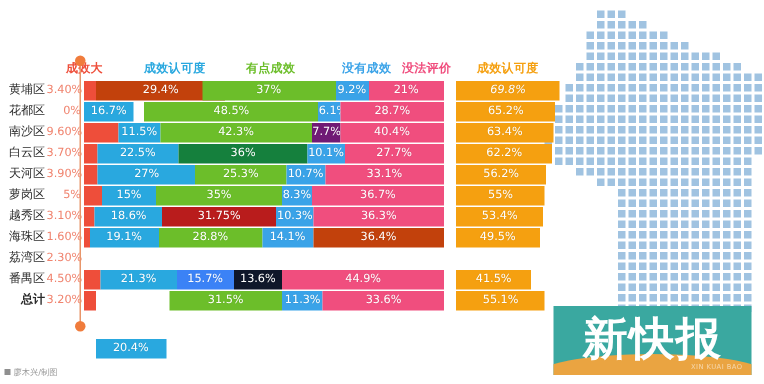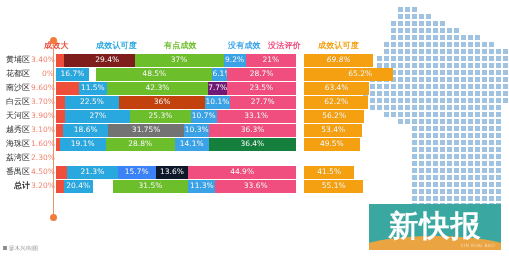--- a/index.html
+++ b/index.html
@@ -653,21 +653,21 @@
       <div class="legend-item" style="left: 228px; color: rgb(58, 163, 232);">没有成效</div>
       <div class="legend-item" style="left: 268px; color: rgb(240, 78, 126);">没法评价</div>
       <div class="legend-item" style="left: 318px; color: rgb(245, 160, 16);">成效认可度</div>
     </div>
   <div id="rows">
       <div class="row">
         <div class="row-name">黄埔区</div>
         <div class="row-first">3.40%</div>
         <div class="bars">
           <div class="seg" style="left: 0px; width: 8.16px; background: rgb(238, 78, 58);"></div>
-          <div class="seg" style="left: 8.16px; width: 86px; background: #7f1d1d;">
+          <div class="seg" style="left: 8.16px; width: 86px; background: #c2410c;">
             <span class="seg-label">29.4%</span>
           </div>
           <div class="seg" style="left: 78.72px; width: 88.8px; background: rgb(108, 190, 42);">
             <span class="seg-label">37%</span>
           </div>
           <div class="seg" style="left: 167.52px; width: 22.08px; background: rgb(58, 163, 232);">
             <span class="seg-label">9.2%</span>
           </div>
           <div class="seg" style="left: 189.6px; width: 50.4px; background: rgb(240, 78, 126);">
             <span class="seg-label">21%</span>
@@ -687,56 +687,56 @@
           </div>
           <div class="seg" style="left: 40.08px; width: 116.4px; background: rgb(108, 190, 42);">
             <span class="seg-label">48.5%</span>
           </div>
           <div class="seg" style="left: 156.48px; width: 14.64px; background: rgb(58, 163, 232);">
             <span class="seg-label">6.1%</span>
           </div>
           <div class="seg" style="left: 171.12px; width: 68.88px; background: rgb(240, 78, 126);">
             <span class="seg-label">28.7%</span>
           </div>
-          <div class="accept" style="left: 248px; width: 66.336px; padding-left: 23px;">
+          <div class="accept" style="left: 248px; width: 66.336px;">
             <span class="seg-label">65.2%</span>
           </div>
         </div>
       </div>
       <div class="row">
         <div class="row-name">南沙区</div>
         <div class="row-first">9.60%</div>
         <div class="bars">
           <div class="seg" style="left: 0px; width: 23.04px; background: rgb(238, 78, 58);"></div>
           <div class="seg" style="left: 23.04px; width: 27.6px; background: rgb(41, 168, 223);">
             <span class="seg-label">11.5%</span>
           </div>
           <div class="seg" style="left: 50.64px; width: 101.52px; background: rgb(108, 190, 42);">
             <span class="seg-label">42.3%</span>
           </div>
           <div class="seg" style="left: 152.16px; width: 18.48px; background: #701a75;">
             <span class="seg-label">7.7%</span>
           </div>
           <div class="seg" style="left: 170.64px; width: 69.36px; background: rgb(240, 78, 126);">
-            <span class="seg-label">23.5%</span>
+            <span class="seg-label">40.4%</span>
           </div>
           <div class="accept" style="left: 248px; width: 65.112px;">
             <span class="seg-label">63.4%</span>
           </div>
         </div>
       </div>
       <div class="row">
         <div class="row-name">白云区</div>
         <div class="row-first">3.70%</div>
         <div class="bars">
           <div class="seg" style="left: 0px; width: 8.88px; background: rgb(238, 78, 58);"></div>
           <div class="seg" style="left: 8.88px; width: 54px; background: rgb(41, 168, 223);">
             <span class="seg-label">22.5%</span>
           </div>
-          <div class="seg" style="left: 62.88px; width: 86.4px; background: #c2410c;">
+          <div class="seg" style="left: 62.88px; width: 86.4px; background: #15803d;">
             <span class="seg-label">36%</span>
           </div>
           <div class="seg" style="left: 149.28px; width: 24.24px; background: rgb(58, 163, 232);">
             <span class="seg-label">10.1%</span>
           </div>
           <div class="seg" style="left: 173.52px; width: 66.48px; background: rgb(240, 78, 126);">
             <span class="seg-label">27.7%</span>
           </div>
           <div class="accept" style="left: 248px; width: 64.296px;">
             <span class="seg-label">62.2%</span>
@@ -759,28 +759,50 @@
           </div>
           <div class="seg" style="left: 160.56px; width: 79.44px; background: rgb(240, 78, 126);">
             <span class="seg-label">33.1%</span>
           </div>
           <div class="accept" style="left: 248px; width: 60.216px;">
             <span class="seg-label">56.2%</span>
           </div>
         </div>
       </div>
       <div class="row">
+        <div class="row-name">萝岗区</div>
+        <div class="row-first">5%</div>
+        <div class="bars">
+          <div class="seg" style="left: 0px; width: 12px; background: rgb(238, 78, 58);"></div>
+          <div class="seg" style="left: 12px; width: 36px; background: rgb(41, 168, 223);">
+            <span class="seg-label">15%</span>
+          </div>
+          <div class="seg" style="left: 48px; width: 84px; background: rgb(108, 190, 42);">
+            <span class="seg-label">35%</span>
+          </div>
+          <div class="seg" style="left: 132px; width: 19.92px; background: rgb(58, 163, 232);">
+            <span class="seg-label">8.3%</span>
+          </div>
+          <div class="seg" style="left: 151.92px; width: 88.08px; background: rgb(240, 78, 126);">
+            <span class="seg-label">36.7%</span>
+          </div>
+          <div class="accept" style="left: 248px; width: 59.4px;">
+            <span class="seg-label">55%</span>
+          </div>
+        </div>
+      </div>
+      <div class="row">
         <div class="row-name">越秀区</div>
         <div class="row-first">3.10%</div>
         <div class="bars">
           <div class="seg" style="left: 0px; width: 7.44px; background: rgb(238, 78, 58);"></div>
           <div class="seg" style="left: 7.44px; width: 44.64px; background: rgb(41, 168, 223);">
             <span class="seg-label">18.6%</span>
           </div>
-          <div class="seg" style="left: 52.08px; width: 76.2px; background: #737373;">
+          <div class="seg" style="left: 52.08px; width: 76.2px; background: #b91c1c;">
             <span class="seg-label">31.75%</span>
           </div>
           <div class="seg" style="left: 128.28px; width: 24.72px; background: rgb(58, 163, 232);">
             <span class="seg-label">10.3%</span>
           </div>
           <div class="seg" style="left: 153px; width: 87.12px; background: rgb(240, 78, 126);">
             <span class="seg-label">36.3%</span>
           </div>
           <div class="accept" style="left: 248px; width: 58.312px;">
             <span class="seg-label">53.4%</span>
@@ -794,21 +816,21 @@
           <div class="seg" style="left: 0px; width: 3.84px; background: rgb(238, 78, 58);"></div>
           <div class="seg" style="left: 3.84px; width: 45.84px; background: rgb(41, 168, 223);">
             <span class="seg-label">19.1%</span>
           </div>
           <div class="seg" style="left: 49.68px; width: 69.12px; background: rgb(108, 190, 42);">
             <span class="seg-label">28.8%</span>
           </div>
           <div class="seg" style="left: 118.8px; width: 33.84px; background: rgb(58, 163, 232);">
             <span class="seg-label">14.1%</span>
           </div>
-          <div class="seg" style="left: 152.64px; width: 87.36px; background: #15803d;">
+          <div class="seg" style="left: 152.64px; width: 87.36px; background: #c2410c;">
             <span class="seg-label">36.4%</span>
           </div>
           <div class="accept" style="left: 248px; width: 55.66px;">
             <span class="seg-label">49.5%</span>
           </div>
         </div>
       </div>
       <div class="row">
         <div class="row-name">荔湾区</div>
         <div class="row-first">2.30%</div>
@@ -833,21 +855,21 @@
           <div class="accept" style="left: 248px; width: 50.22px;">
             <span class="seg-label">41.5%</span>
           </div>
         </div>
       </div>
       <div class="row">
         <div class="row-name" style="font-weight: bold;">总计</div>
         <div class="row-first">3.20%</div>
         <div class="bars">
           <div class="seg" style="left: 0px; width: 7.68px; background: rgb(238, 78, 58);"></div>
-          <div class="seg" style="left: 7.68px; width: 29px; background: rgb(41, 168, 223);">
+          <div class="seg" style="left: 7.68px; width: 47px; background: rgb(41, 168, 223); margin-top: 32px;">
             <span class="seg-label">20.4%</span>
           </div>
           <div class="seg" style="left: 56.64px; width: 75.6px; background: rgb(108, 190, 42);">
             <span class="seg-label">31.5%</span>
           </div>
           <div class="seg" style="left: 132.24px; width: 27.12px; background: rgb(58, 163, 232);">
             <span class="seg-label">11.3%</span>
           </div>
           <div class="seg" style="left: 159.36px; width: 80.64px; background: rgb(240, 78, 126);">
             <span class="seg-label">33.6%</span>

